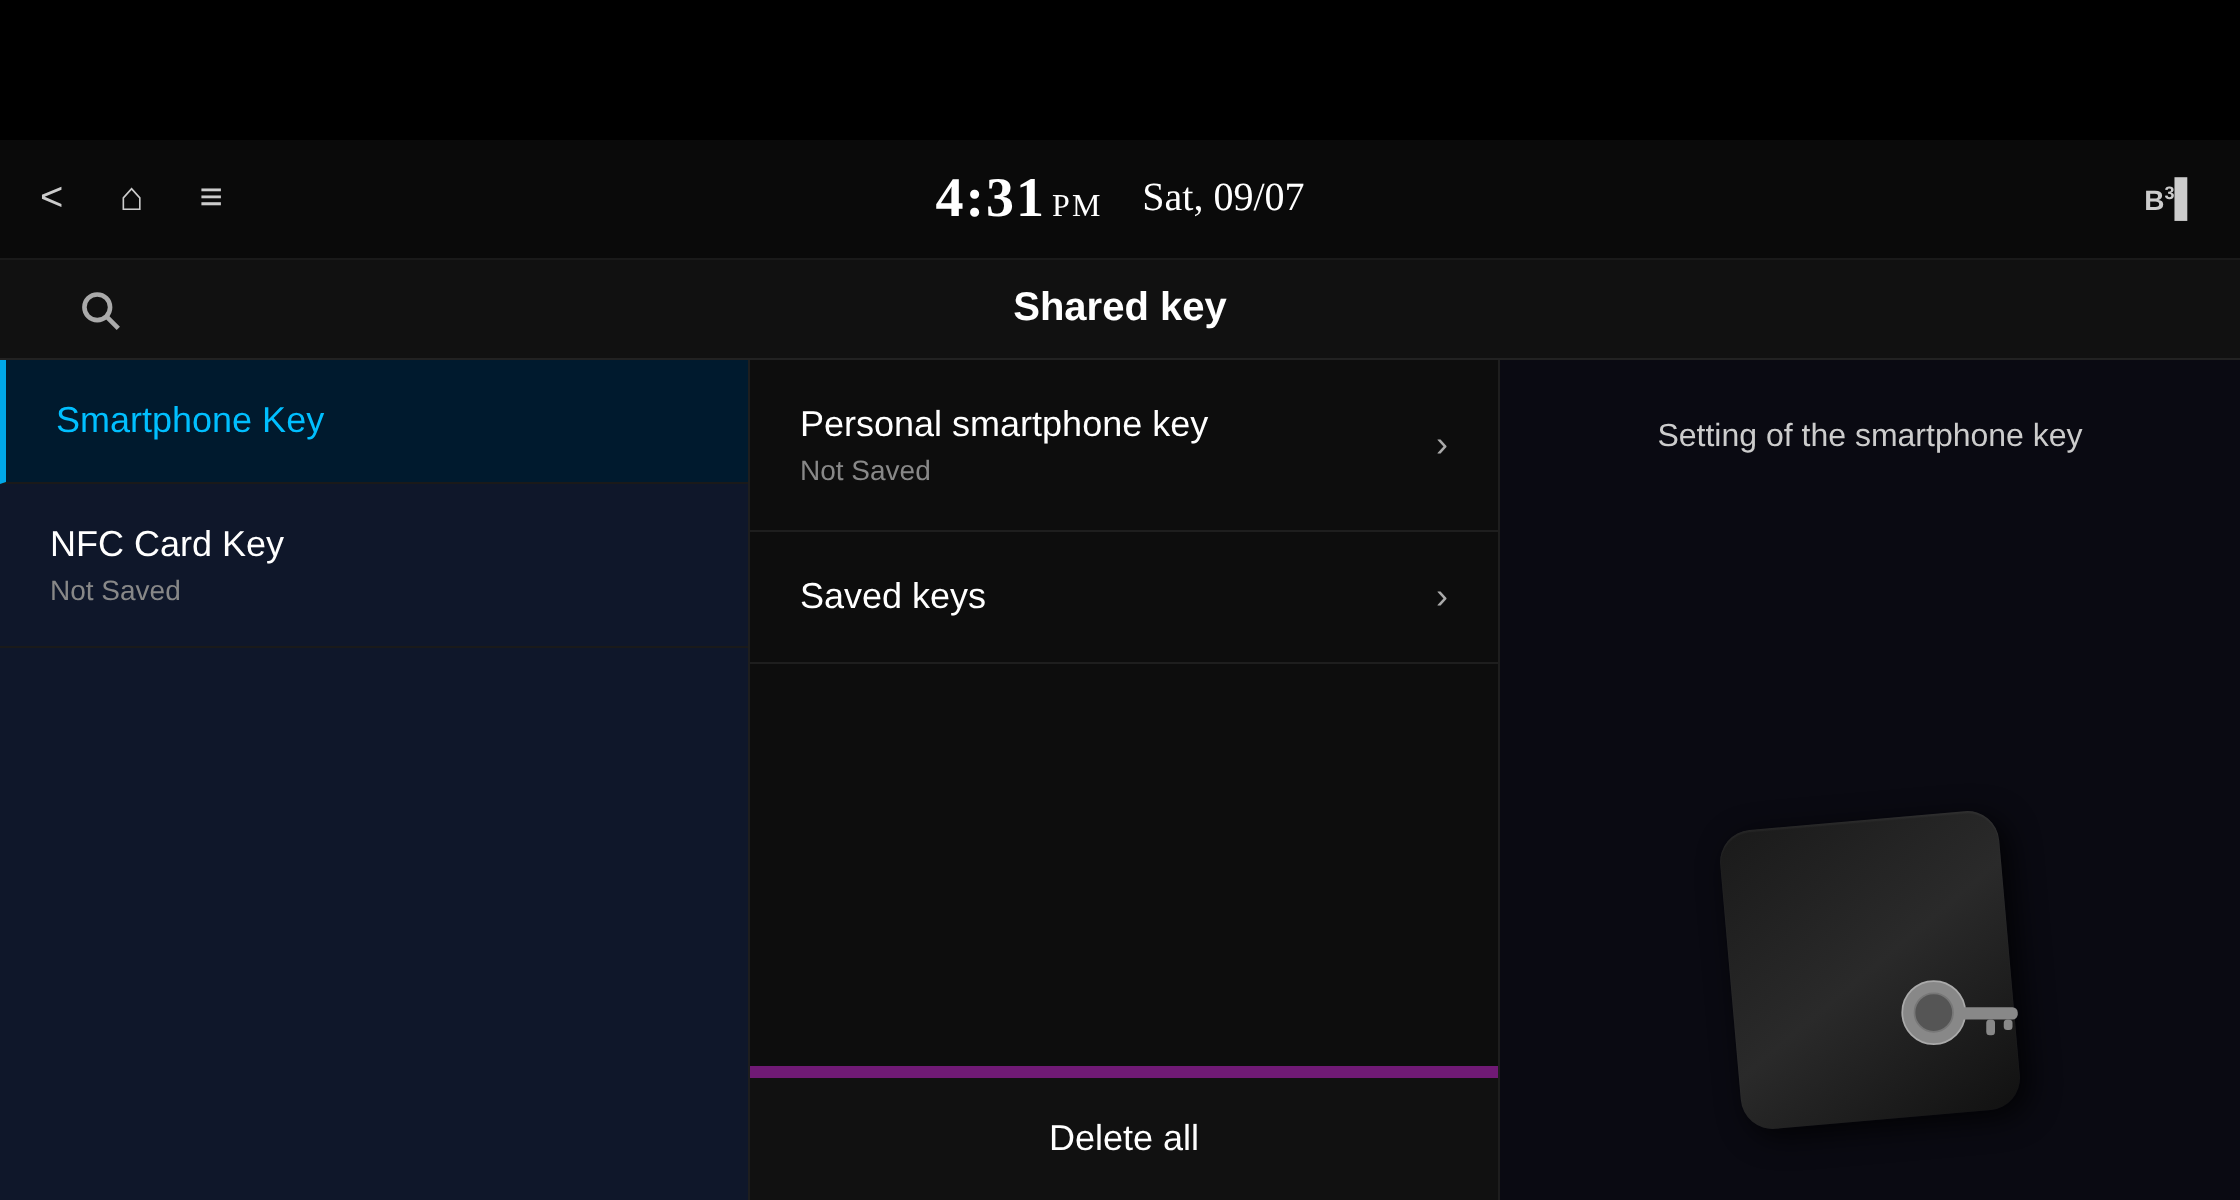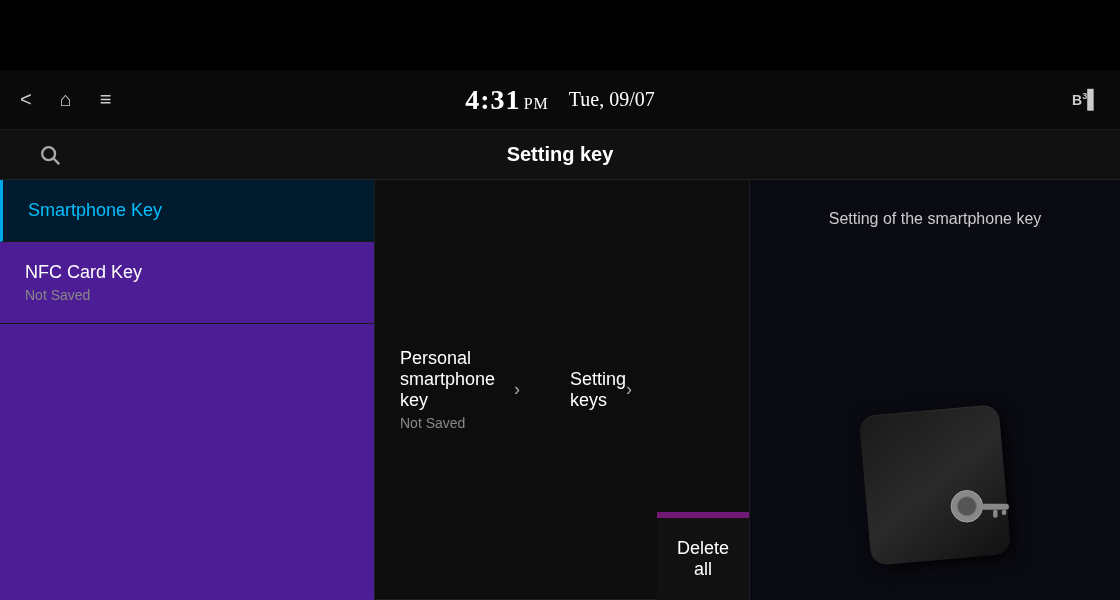--- a/index.html
+++ b/index.html
@@ -116,21 +116,21 @@
     .main-content {
       display: flex;
       height: calc(600px - 70px - 60px - 50px);
       background: #0d0d0d;
     }
 
     
     .left-panel {
       width: 375px;
       border-right: 1px solid #1e1e1e;
-      background: #4c1d95;
+      background: #0f172a;
     }
 
     .left-item {
       padding: 20px 25px;
       border-bottom: 1px solid #1a1a1a;
       cursor: pointer;
     }
 
     .left-item.active {
       background: #001a2e;
@@ -151,21 +151,21 @@
       color: #888;
       margin-top: 4px;
     }
 
     
     .middle-panel {
       width: 375px;
       border-right: 1px solid #1e1e1e;
       background: #0d0d0d;
       display: flex;
-      flex-direction: row;
+      flex-direction: column;
     }
 
     .middle-item {
       padding: 22px 25px;
       border-bottom: 1px solid #1e1e1e;
       display: flex;
       align-items: center;
       justify-content: space-between;
       cursor: pointer;
     }
@@ -251,35 +251,35 @@
 <div class="header-bar">
   <div class="header-nav">
     <span class="nav-icon">&lt;</span>
     <span class="nav-icon">⌂</span>
     <span class="nav-icon">≡</span>
   </div>
   <div class="header-center">
     <span class="time-display">
       <span>4:31</span><span class="ampm">PM</span>
     </span>
-    <span class="date-display">Tue, 09/07</span>
+    <span class="date-display">Sat, 09/07</span>
   </div>
   <div class="header-right">
     <span style="font-size:14px; color:#ccc; font-weight:bold;">B<sup style="font-size:9px">3</sup><span style="font-size:18px">▌</span></span>
   </div>
 </div>
 
 <div class="search-bar">
   <div class="search-icon-wrap">
     <svg viewBox="0 0 24 24" stroke-width="2.5">
       <circle cx="10.5" cy="10.5" r="7"></circle>
       <line x1="16" y1="16" x2="22" y2="22"></line>
     </svg>
   </div>
-  <span class="search-title">Setting key</span>
+  <span class="search-title">Shared key</span>
 </div>
 
 <div class="main-content">
 
   <div class="left-panel">
     <div class="left-item active">
       <div class="item-title">Smartphone Key</div>
     </div>
     <div class="left-item">
       <div class="item-title">NFC Card Key</div>
@@ -290,21 +290,21 @@
   <div class="middle-panel">
     <div class="middle-item">
       <div class="middle-item-content">
         <div class="item-title">Personal smartphone key</div>
         <div class="item-subtitle">Not Saved</div>
       </div>
       <span class="chevron">›</span>
     </div>
     <div class="middle-item">
       <div class="middle-item-content">
-        <div class="item-title">Setting keys</div>
+        <div class="item-title">Saved keys</div>
       </div>
       <span class="chevron">›</span>
     </div>
     <div style="flex:1;"></div>
     <div class="delete-all-btn">Delete all</div>
   </div>
 
   <div class="right-panel">
     <div class="right-panel-title">Setting of the smartphone key</div>
 

